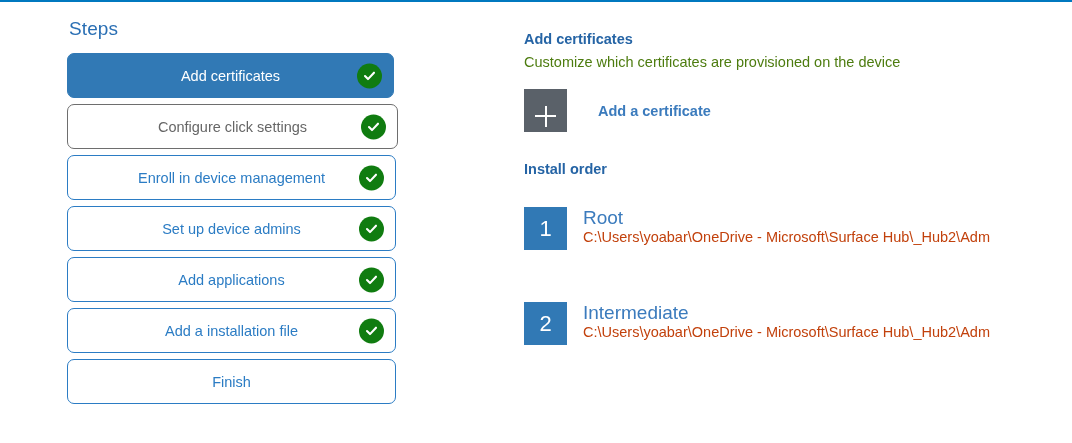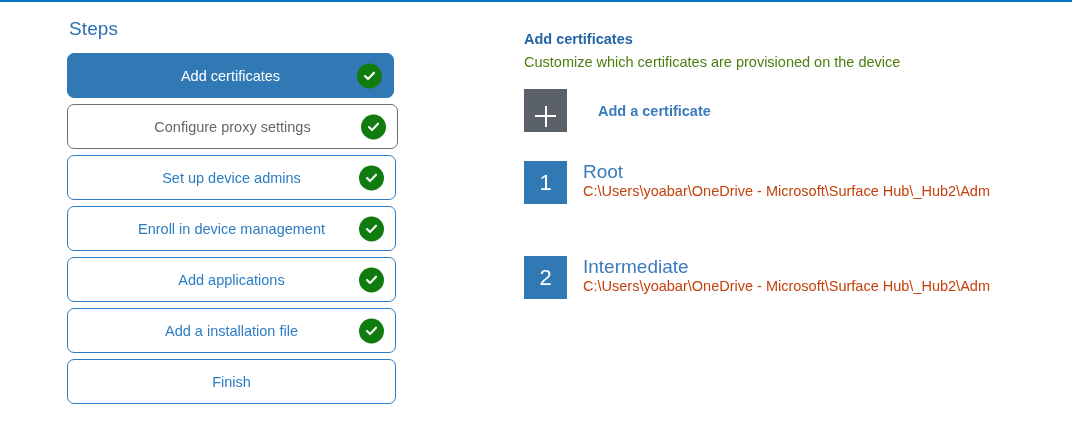--- a/index.html
+++ b/index.html
@@ -199,39 +199,39 @@
   <div class="step-btn active">
     <span class="step-label">Add certificates</span>
     <span class="check">
       <svg width="15" height="15" viewBox="0 0 15 15">
           <path d="M3 7.6 L6 10.6 L12 4.2" stroke="#ffffff" stroke-width="2.1" fill="none" stroke-linecap="round" stroke-linejoin="round"></path>
         </svg>
     </span>
   </div>
 
   <div class="step-btn hover">
-    <span class="step-label">Configure proxy settings</span>
+    <span class="step-label">Configure click settings</span>
+    <span class="check">
+      <svg width="15" height="15" viewBox="0 0 15 15">
+          <path d="M3 7.6 L6 10.6 L12 4.2" stroke="#ffffff" stroke-width="2.1" fill="none" stroke-linecap="round" stroke-linejoin="round"></path>
+        </svg>
+    </span>
+  </div>
+
+  <div class="step-btn normal">
+    <span class="step-label">Enroll in device management</span>
     <span class="check">
       <svg width="15" height="15" viewBox="0 0 15 15">
           <path d="M3 7.6 L6 10.6 L12 4.2" stroke="#ffffff" stroke-width="2.1" fill="none" stroke-linecap="round" stroke-linejoin="round"></path>
         </svg>
     </span>
   </div>
 
   <div class="step-btn normal">
     <span class="step-label">Set up device admins</span>
-    <span class="check">
-      <svg width="15" height="15" viewBox="0 0 15 15">
-          <path d="M3 7.6 L6 10.6 L12 4.2" stroke="#ffffff" stroke-width="2.1" fill="none" stroke-linecap="round" stroke-linejoin="round"></path>
-        </svg>
-    </span>
-  </div>
-
-  <div class="step-btn normal">
-    <span class="step-label">Enroll in device management</span>
     <span class="check">
       <svg width="15" height="15" viewBox="0 0 15 15">
           <path d="M3 7.6 L6 10.6 L12 4.2" stroke="#ffffff" stroke-width="2.1" fill="none" stroke-linecap="round" stroke-linejoin="round"></path>
         </svg>
     </span>
   </div>
 
   <div class="step-btn normal">
     <span class="step-label">Add applications</span>
     <span class="check">
@@ -264,20 +264,21 @@
     <div id="add-cert-row">
       <div id="add-cert-tile">
         <span class="plus-h"></span>
         <span class="plus-v"></span>
       </div>
       <div id="add-cert-label">Add a certificate</div>
     </div>
   </div>
 
   <div id="install-order-block">
+    <div class="sec-head">Install order</div>
 
     <div id="order-list">
 
       <div class="order-item">
         <div class="order-num">1</div>
         <div class="order-text">
           <div class="order-name">Root</div>
           <div class="order-path">C:\Users\yoabar\OneDrive - Microsoft\Surface Hub\_Hub2\Adm</div>
         </div>
       </div>

